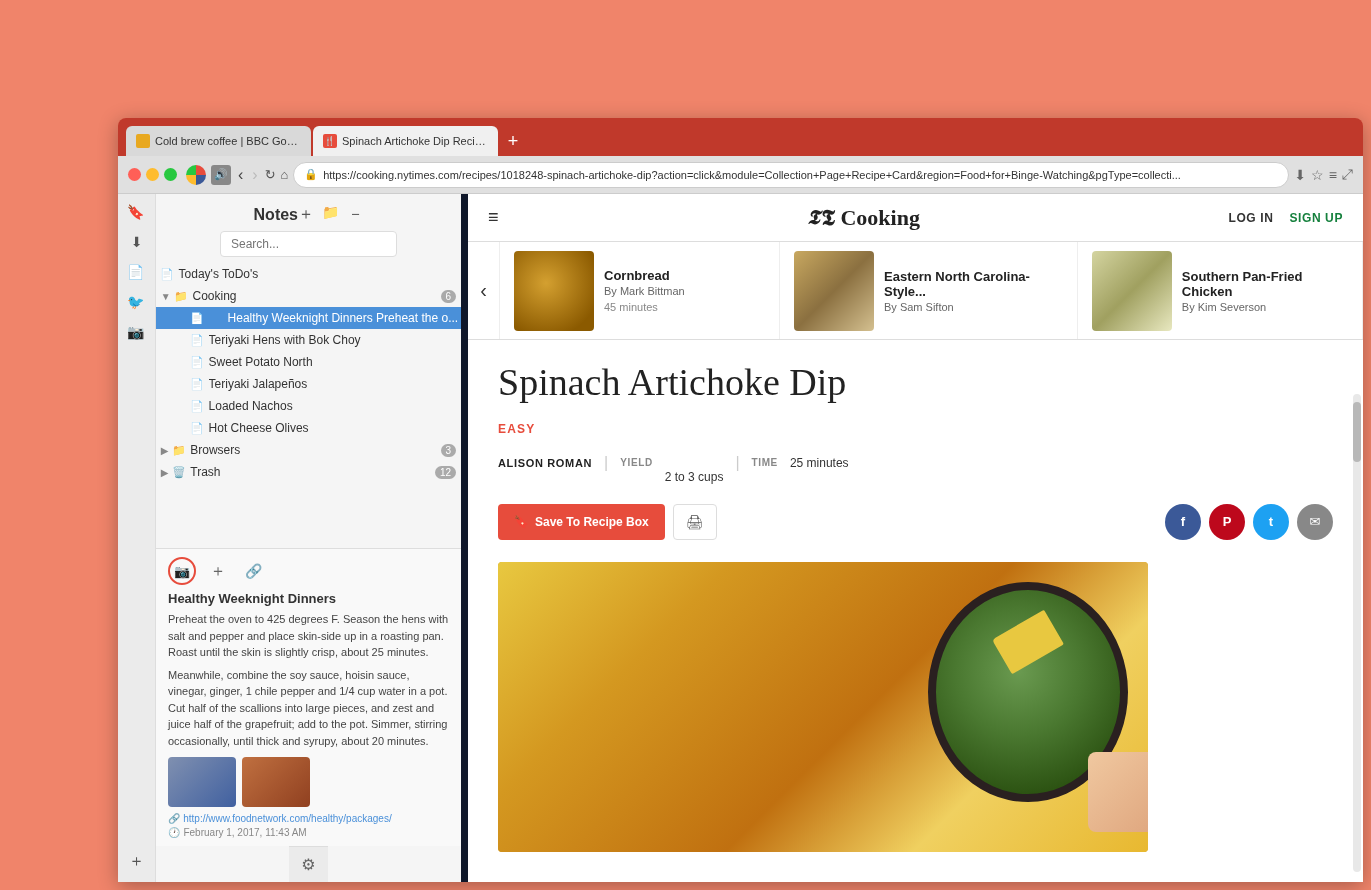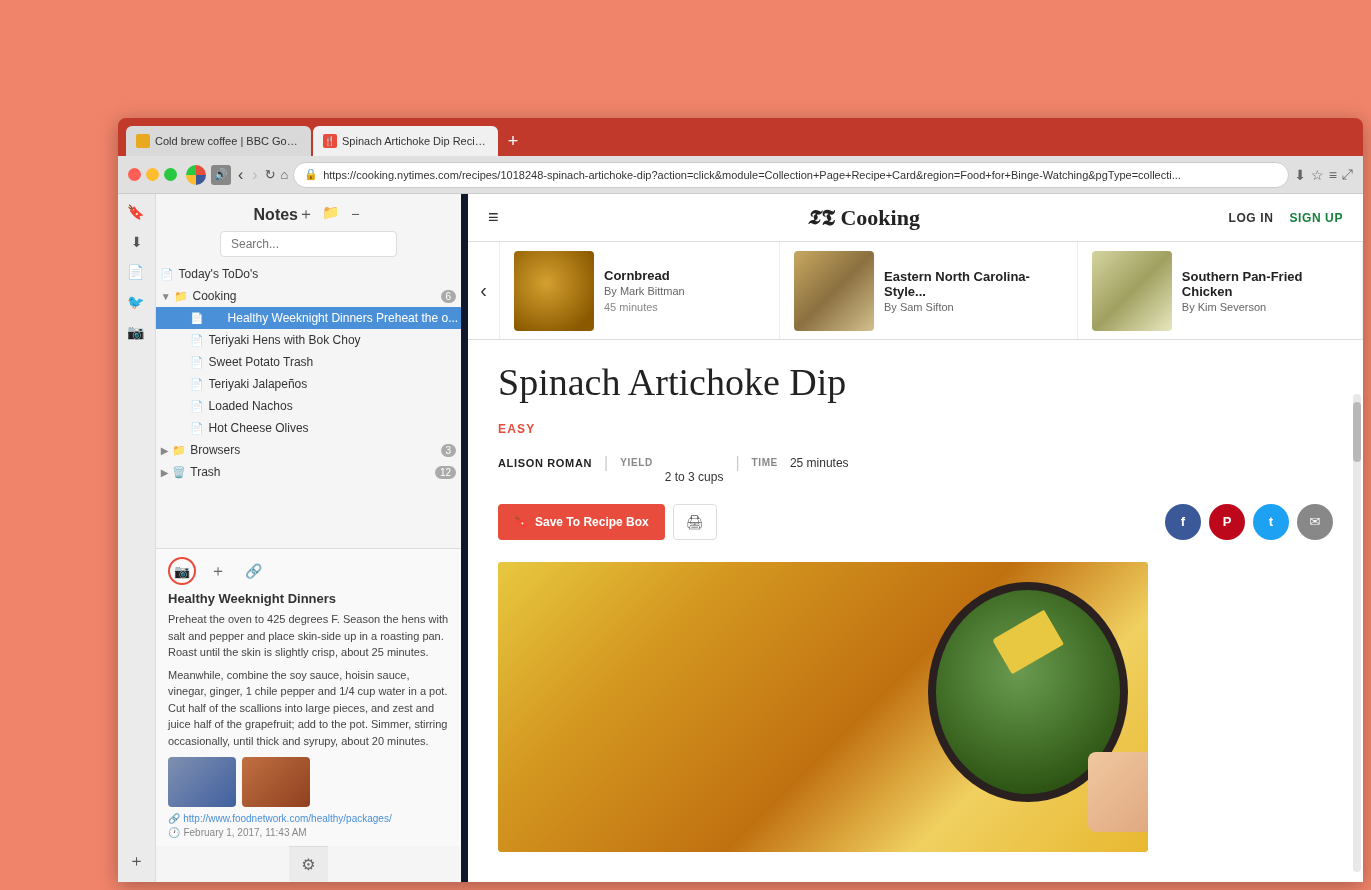--- a/index.html
+++ b/index.html
@@ -106,21 +106,21 @@
           <span style="flex:1; overflow:hidden; text-overflow:ellipsis; white-space:nowrap;padding-left:19px;">Healthy Weeknight Dinners Preheat the o...</span>
         </div>
 
         <div style="display:flex; align-items:center; padding:4px 10px 4px 42px; cursor:pointer; color:#333; gap:4px;">
           <span style="font-size:11px; color:#aaa;">📄</span>
           <span style="flex:1; overflow:hidden; text-overflow:ellipsis; white-space:nowrap;">Teriyaki Hens with Bok Choy</span>
         </div>
 
         <div style="display:flex; align-items:center; padding:4px 10px 4px 42px; cursor:pointer; color:#333; gap:4px;">
           <span style="font-size:11px; color:#aaa;">📄</span>
-          <span style="flex:1; overflow:hidden; text-overflow:ellipsis; white-space:nowrap;">Sweet Potato Trash</span>
+          <span style="flex:1; overflow:hidden; text-overflow:ellipsis; white-space:nowrap;">Sweet Potato North</span>
         </div>
 
         <div style="display:flex; align-items:center; padding:4px 10px 4px 42px; cursor:pointer; color:#333; gap:4px;">
           <span style="font-size:11px; color:#aaa;">📄</span>
           <span style="flex:1; overflow:hidden; text-overflow:ellipsis; white-space:nowrap;">Teriyaki Jalapeños</span>
         </div>
 
         <div style="display:flex; align-items:center; padding:4px 10px 4px 42px; cursor:pointer; color:#333; gap:4px;">
           <span style="font-size:11px; color:#aaa;">📄</span>
           <span style="flex:1; overflow:hidden; text-overflow:ellipsis; white-space:nowrap;">Loaded Nachos</span>

